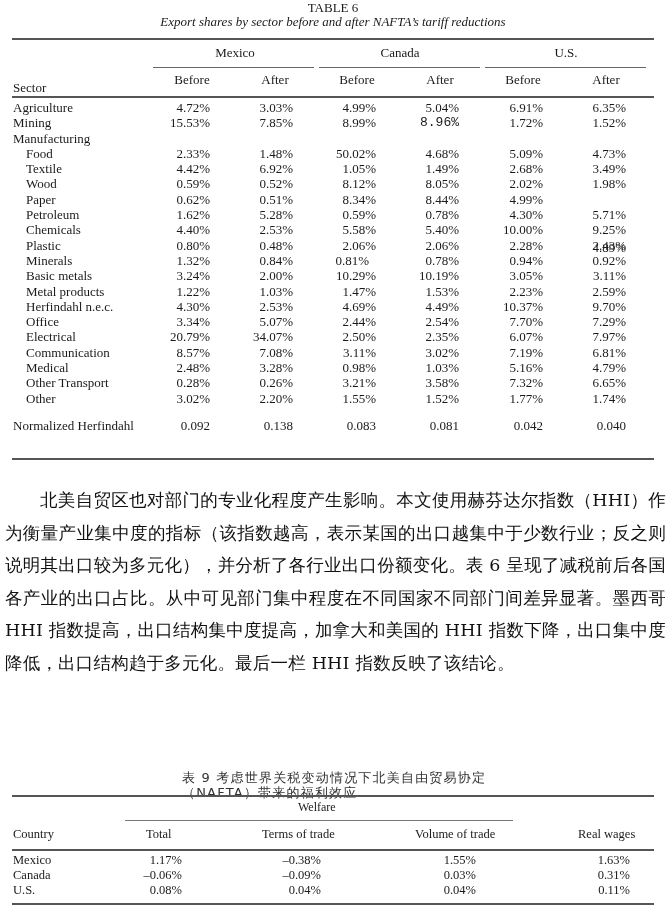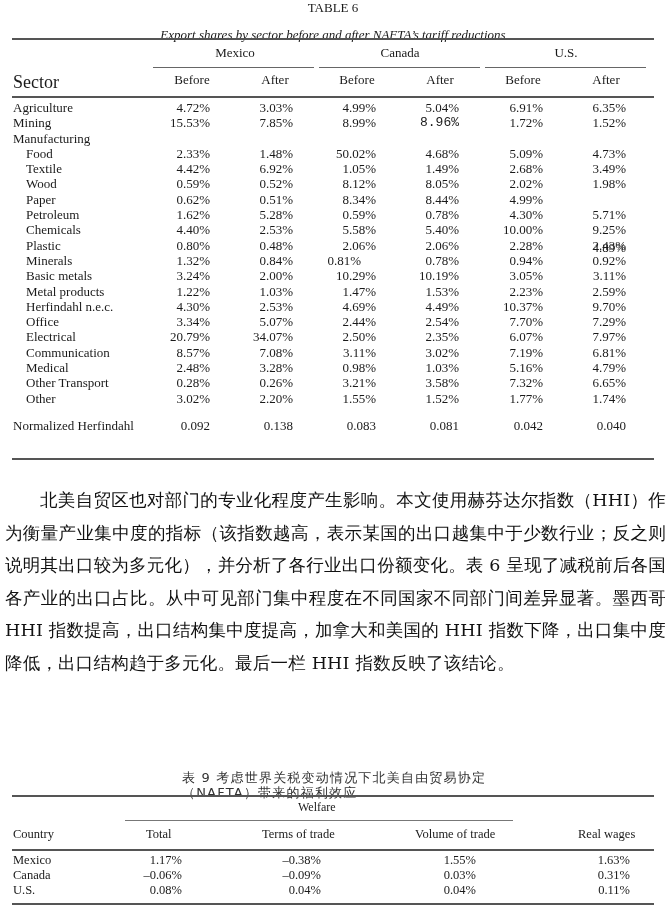--- a/index.html
+++ b/index.html
@@ -4,29 +4,29 @@
 <style>
   html, body { margin: 0; padding: 0; background: #ffffff; }
   body {
     width: 666px; height: 916px; position: relative; overflow: hidden;
     font-family: "Liberation Serif", "DejaVu Serif", serif; color: #1a1a1a;
   }
   .abs { position: absolute; }
 
   
   .t6-title { top: 0; left: 0; width: 666px; text-align: center; font-size: 13px; line-height: 15px; }
-  .t6-caption { top: 14px; left: 0; width: 666px; text-align: center; font-size: 13px; font-style: italic; line-height: 15px; margin-top: 13px; }
+  .t6-caption { top: 14px; left: 0; width: 666px; text-align: center; font-size: 13px; font-style: italic; line-height: 15px; }
   .rule { position: absolute; background: #555; }
   .rule-top { top: 38px; left: 12px; width: 642px; height: 1.5px; }
   .rule-mid { top: 96px; left: 12px; width: 642px; height: 1.5px; }
   .rule-bot { top: 458px; left: 12px; width: 642px; height: 2px; }
   .grp-rule { position: absolute; top: 67px; height: 1.2px; background: #666; }
   .country-hdr { position: absolute; top: 45px; font-size: 13px; text-align: center; }
   .sub-hdr { position: absolute; top: 72px; font-size: 13px; text-align: center; width: 70px; }
-  .sector-hdr { position: absolute; top: 72px; left: 13px; font-size: 18px; }
+  .sector-hdr { position: absolute; top: 80px; left: 13px; font-size: 13px; }
 
   .rows { position: absolute; top: 100px; left: 0; width: 666px; }
   .row { position: relative; height: 15.3px; font-size: 13px; }
   .row .lbl { position: absolute; left: 13px; white-space: nowrap; }
   .row .lbl.indent { left: 26px; }
   .row .v { position: absolute; width: 80px; text-align: right; white-space: nowrap; }
   .row.spacer { height: 12px; }
 
   
   .para {
@@ -164,21 +164,21 @@
       <span class="v" style="left: 213px;">0.48%</span>
       <span class="v" style="left: 296px;">2.06%</span>
       <span class="v" style="left: 379px;">2.06%</span>
       <span class="v" style="left: 463px;">2.28%</span>
       <span class="v" style="left: 546px;">2.43%</span>
     </div>
     <div class="row">
       <span class="lbl indent">Minerals</span>
       <span class="v" style="left: 130px;">1.32%</span>
       <span class="v" style="left: 213px;">0.84%</span>
-      <span class="v" style="left: 281px;">0.81%</span>
+      <span class="v" style="left: 289px;">0.81%</span>
       <span class="v" style="left: 379px;">0.78%</span>
       <span class="v" style="left: 463px;">0.94%</span>
       <span class="v" style="left: 546px;">0.92%</span>
     </div>
     <div class="row">
       <span class="lbl indent">Basic metals</span>
       <span class="v" style="left: 130px;">3.24%</span>
       <span class="v" style="left: 213px;">2.00%</span>
       <span class="v" style="left: 296px;">10.29%</span>
       <span class="v" style="left: 379px;">10.19%</span>

